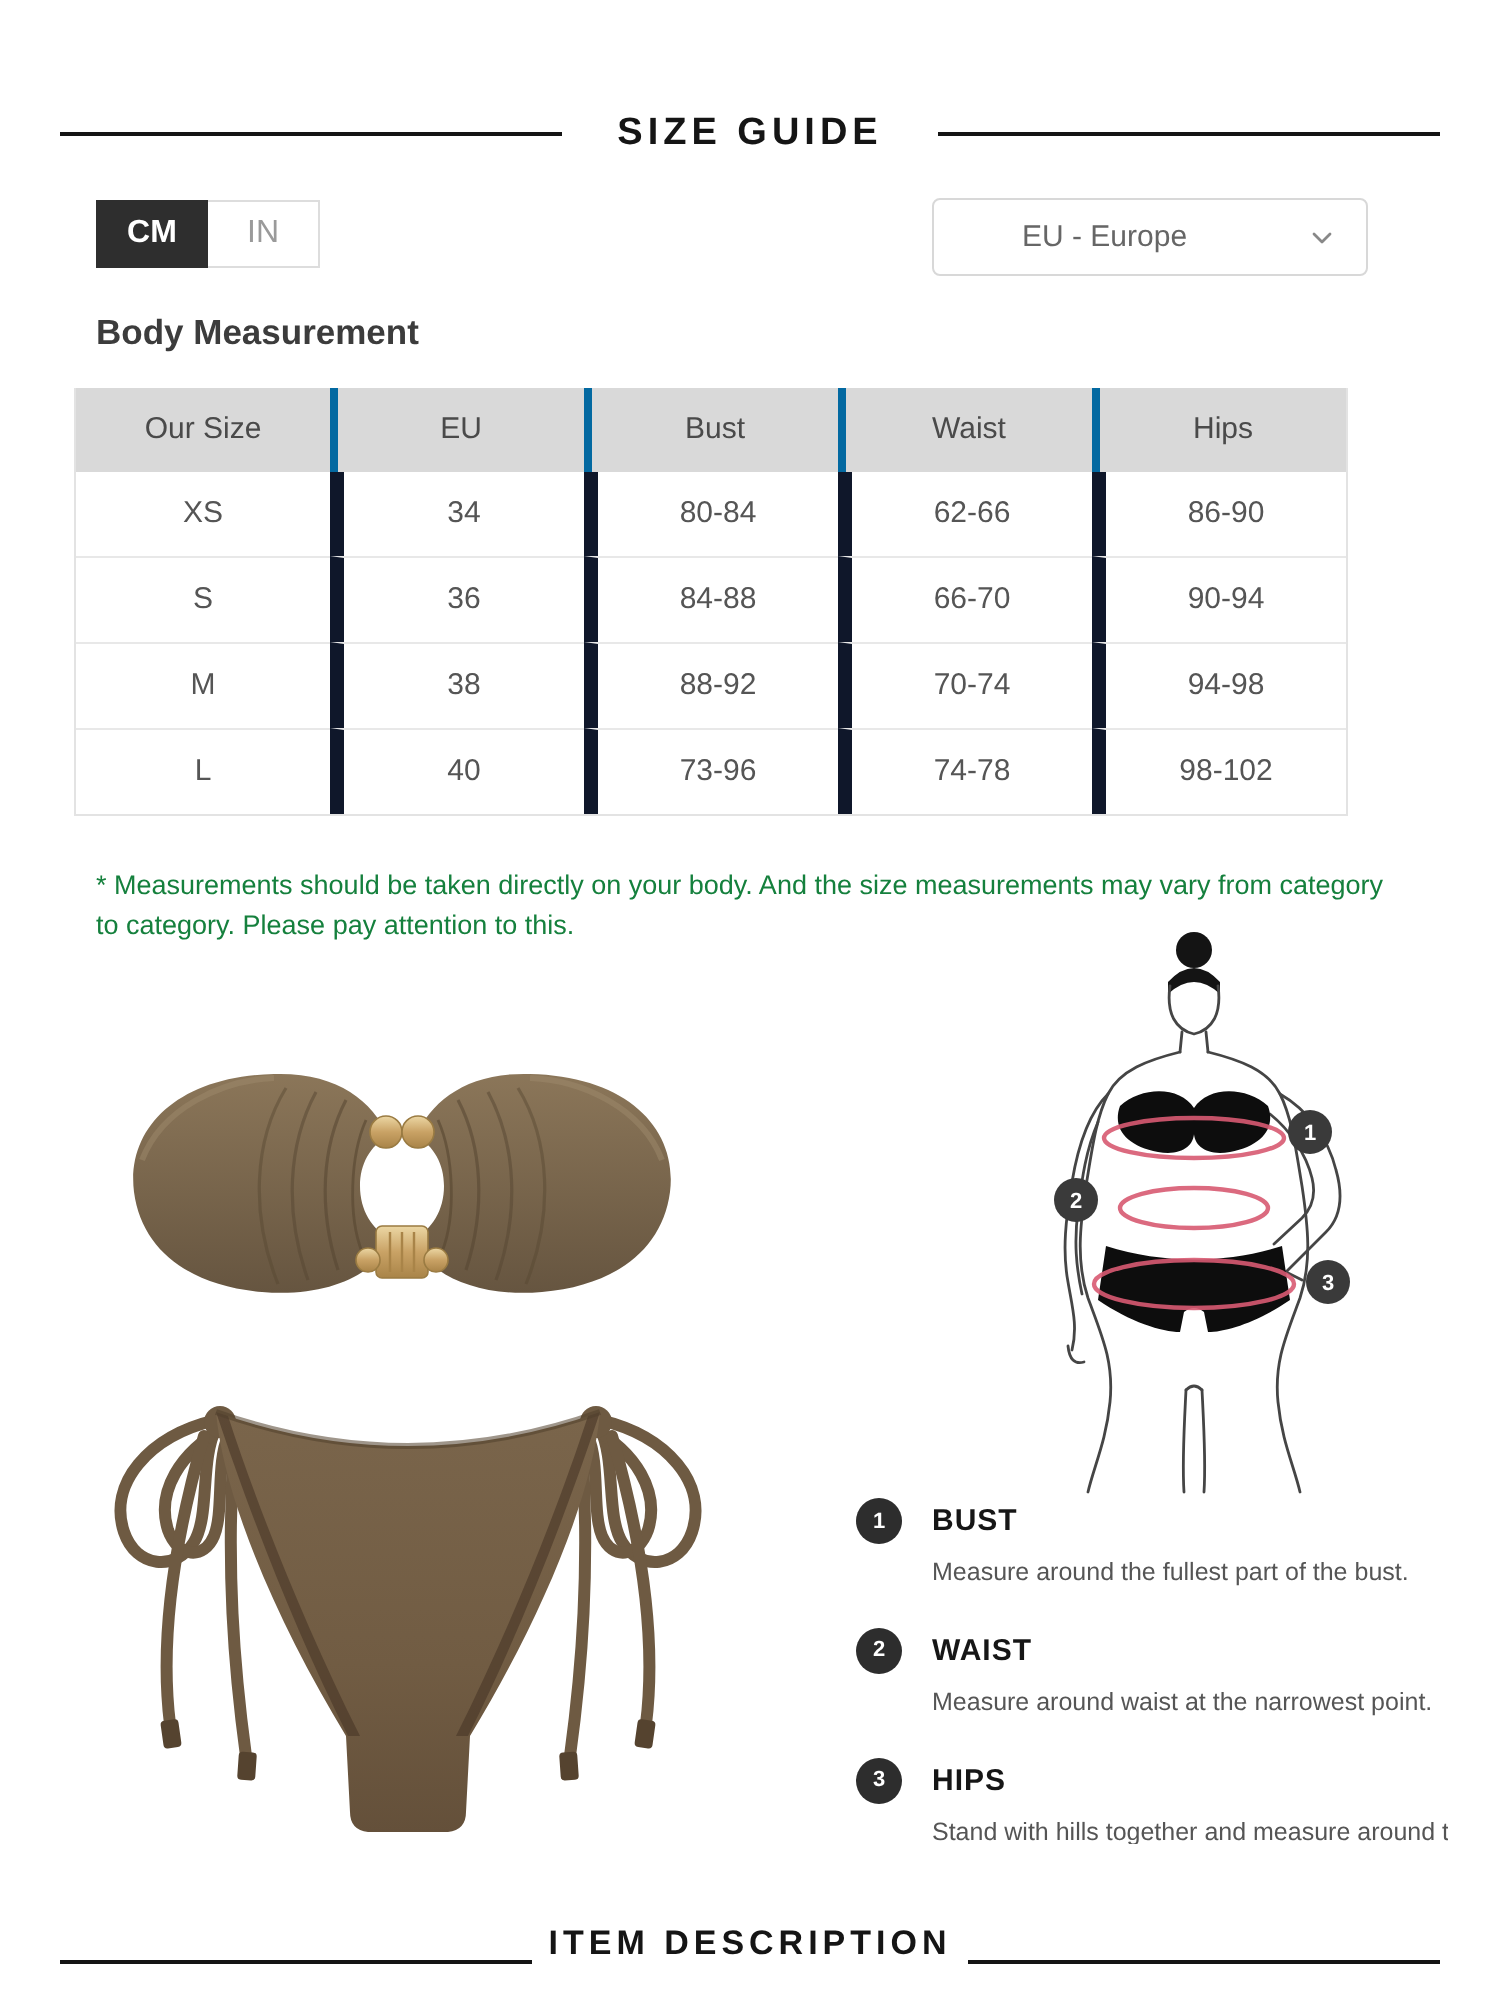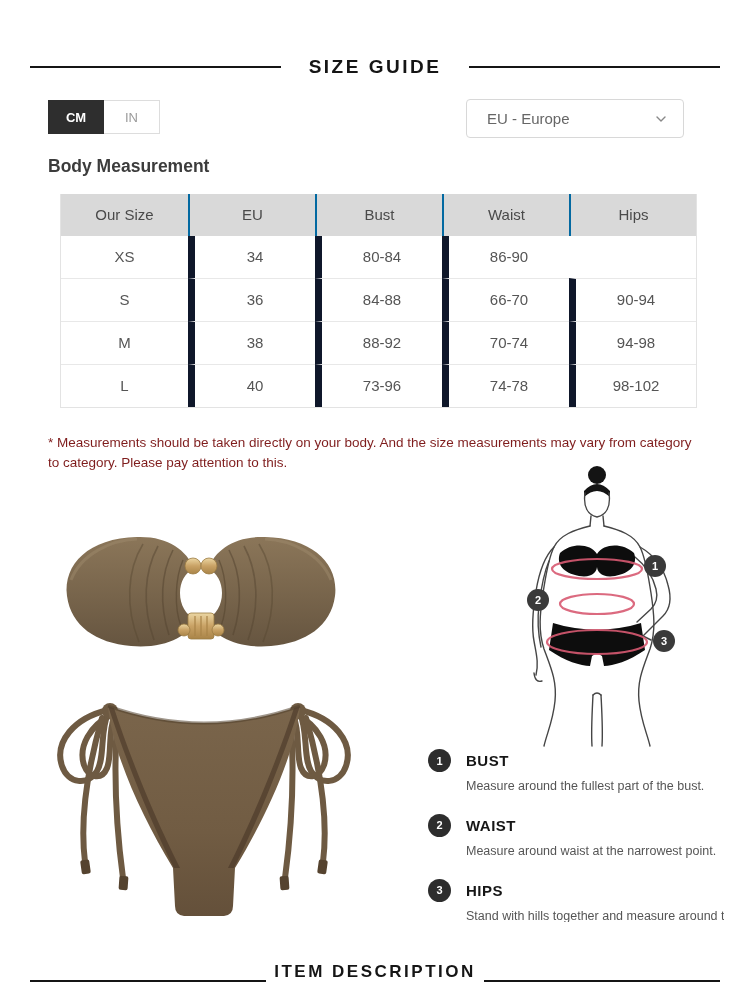--- a/index.html
+++ b/index.html
@@ -22,64 +22,64 @@
   }
   #size-guide-row { top:56px; }
   #size-guide-row .t-text { margin:0 28px; }
   #item-desc-row { top:962px;align-items:flex-end; }
   #item-desc-row .t-text { margin:0 8px; font-size:17px; }
 
   
   .unit-toggle { position:absolute; left:48px; top:100px; display:flex; }
   .unit-btn {
     width:56px; height:34px; display:flex; align-items:center; justify-content:center;
-    font-size:13px; font-weight:700; cursor:pointer;
+    font-size:16px; font-weight:700; cursor:pointer;
   }
   .unit-btn.active { background:#2e2e2e; color:#fff; }
   .unit-btn.inactive { background:#fff; color:#9a9a9a; border:1px solid #ddd; border-left:none; font-weight:400; }
 
   
   .region-select {
     position:absolute; left:466px; top:99px; width:218px; height:39px;
     border:1px solid #d8d8d8; border-radius:4px; background:#fff;
     display:flex; align-items:center; padding:0 16px 0 20px; cursor:pointer;
   }
-  .region-select .value { font-size:15px; color:#666; flex:1; }
+  .region-select .value { font-size:15px; color:#666; flex:1;margin-left:24px; }
   .region-select .chev { width:12px; height:12px; color:#888; }
 
   
   .bm-heading {
     position:absolute; left:48px; top:156px;
     font-size:17.5px; font-weight:600; color:#3c3c3c;
   }
 
   
   .size-table {
-    position:absolute; left:60px; top:194px; width:637px;
+    position:absolute; left:37px; top:194px; width:637px;
     border:1px solid #e3e3e3; border-top:none;
   }
   .size-table .tr { display:grid; grid-template-columns:repeat(5,1fr); }
   .size-table .thead { background:#d9d9d9; }
   .size-table .th {
     padding:12px 4px 13px; text-align:center;
-    font-size:15px; color:#4a4a4a; border-left:2px solid #0369a1;
+    font-size:15px; color:#4a4a4a; border-left:4px solid #0369a1;
   }
   .size-table .th:first-child { border-left:none; }
   .size-table .td {
     padding:12px 4px 13px; text-align:center;
     font-size:15px; color:#555;
     border-left:7px solid #0f172a; border-top:1px solid #e8e8e8;
   }
   .size-table .td:first-child { border-left:none; }
   .size-table .tr:nth-child(2) .td { border-top:none; }
 
   
   .note {
     position:absolute; left:48px; top:433px; width:648px;
-    font-size:13.5px; color:#7f1d1d; line-height:1.45;
+    font-size:13.5px; color:#15803d; line-height:1.45;
   }
 
   
   .bikini-top-wrap   { position:absolute; left:55px;  top:518px; }
   .bikini-bottom-wrap{ position:absolute; left:28px;  top:672px; }
   .diagram-wrap      { position:absolute; left:494px; top:463px; }
 
   
   .legend {
     position:absolute; left:428px; top:749px; width:296px; height:173px;
@@ -127,20 +127,21 @@
       <div class="th">Our Size</div>
       <div class="th">EU</div>
       <div class="th">Bust</div>
       <div class="th">Waist</div>
       <div class="th">Hips</div>
     </div>
     <div class="tr">
       <div class="td">XS</div>
       <div class="td">34</div>
       <div class="td">80-84</div>
+      <div class="td">62-66</div>
       <div class="td">86-90</div>
     </div>
     <div class="tr">
       <div class="td">S</div>
       <div class="td">36</div>
       <div class="td">84-88</div>
       <div class="td">66-70</div>
       <div class="td">90-94</div>
     </div>
     <div class="tr">

